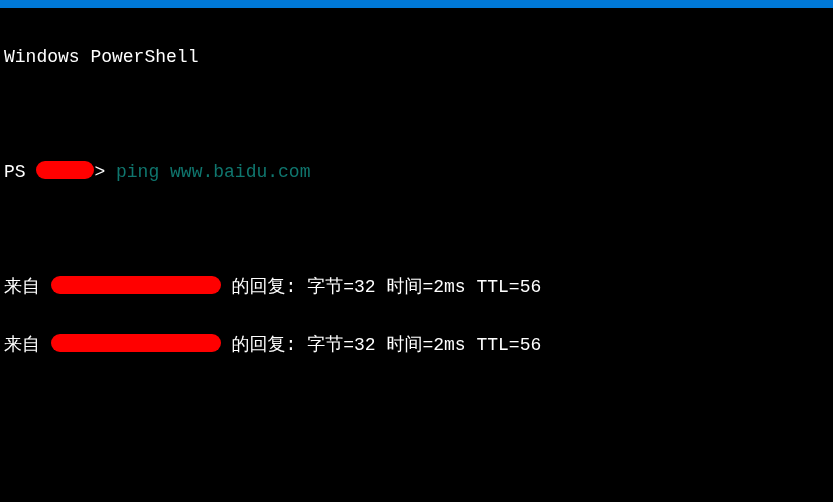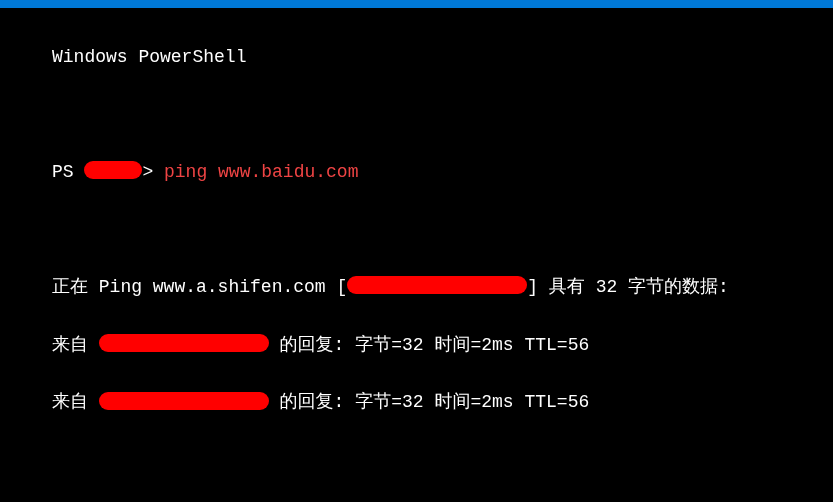--- a/index.html
+++ b/index.html
@@ -24,24 +24,23 @@
       width: 100%;
     }
     .terminal {
       padding: 6px 4px;
       white-space: pre;
       position: relative;
     }
     .line {
       display: block;
       min-height: 28px;
-      margin-left: 48px;
     }
     .yellow {
-      color: #ef4444;
+      color: #0f766e;
     }
     .white {
       color: #ffffff;
     }
     .redact {
       display: inline-block;
       vertical-align: middle;
       height: 18px;
       background: #ff0000;
       border-radius: 9px;
@@ -55,21 +54,20 @@
 </head>
 <body>
 
 <div class="titlebar"></div>
 
 <div class="terminal">
 <span class="line white">Windows PowerShell</span>
 <span class="line"> </span>
 <span class="line"><span class="white">PS </span><span class="redact r1"></span><span class="white">&gt; </span><span class="yellow">ping www.baidu.com</span></span>
 <span class="line"> </span>
-<span class="line"><span class="white">正在 Ping www.a.shifen.com [</span><span class="redact r2"></span><span class="white">] 具有 32 字节的数据:</span></span>
 <span class="line"><span class="white">来自 </span><span class="redact r3"></span><span class="white"> 的回复: 字节=32 时间=2ms TTL=56</span></span>
 <span class="line"><span class="white">来自 </span><span class="redact r3"></span><span class="white"> 的回复: 字节=32 时间=2ms TTL=56</span></span>
 
 
 
 
 
 
 
 

